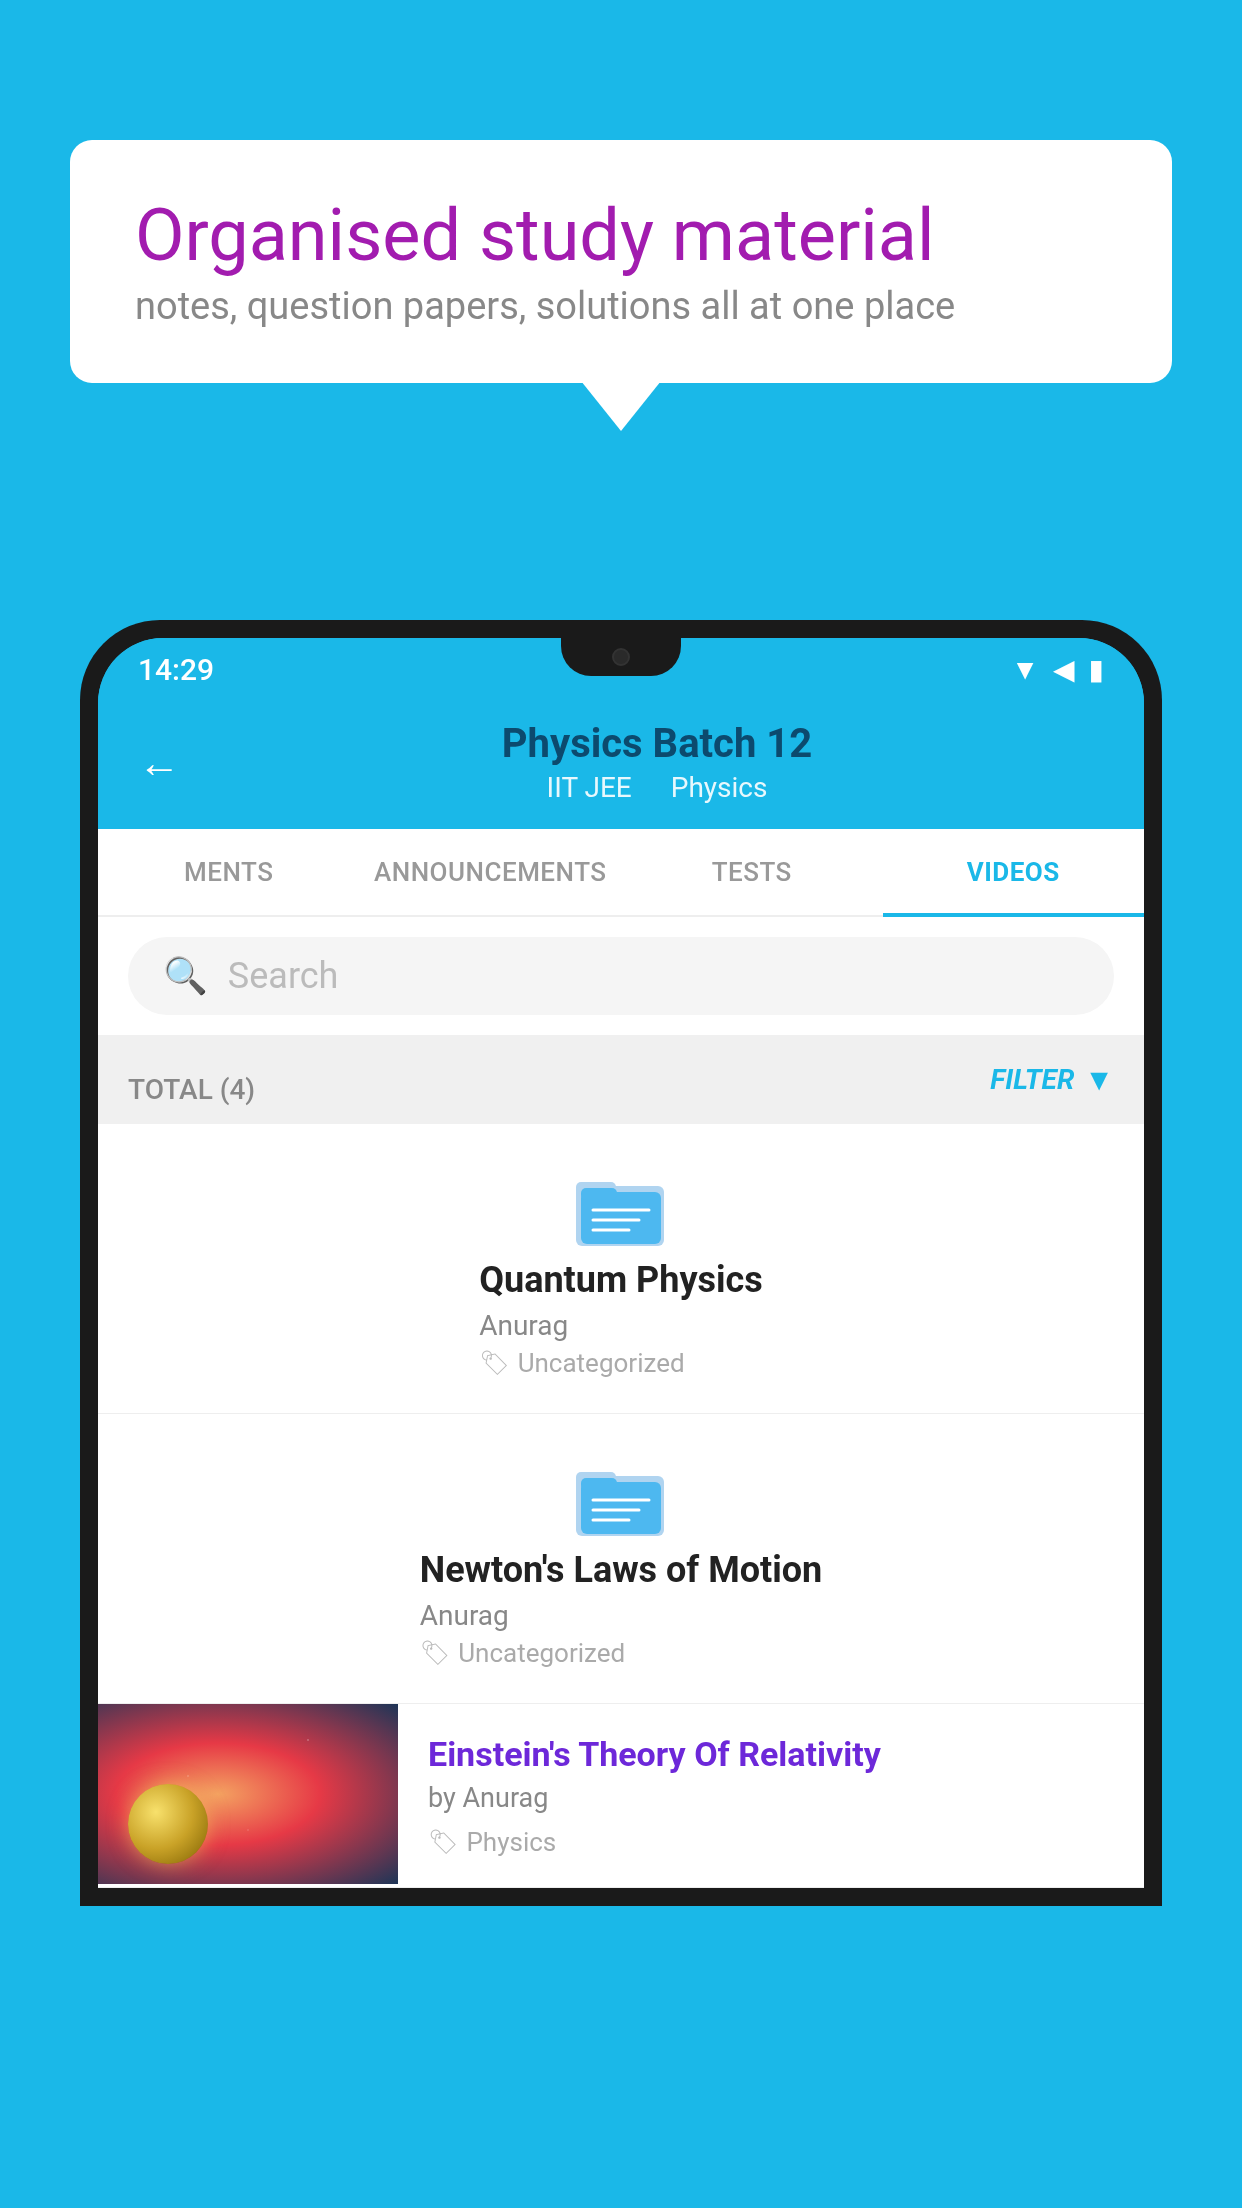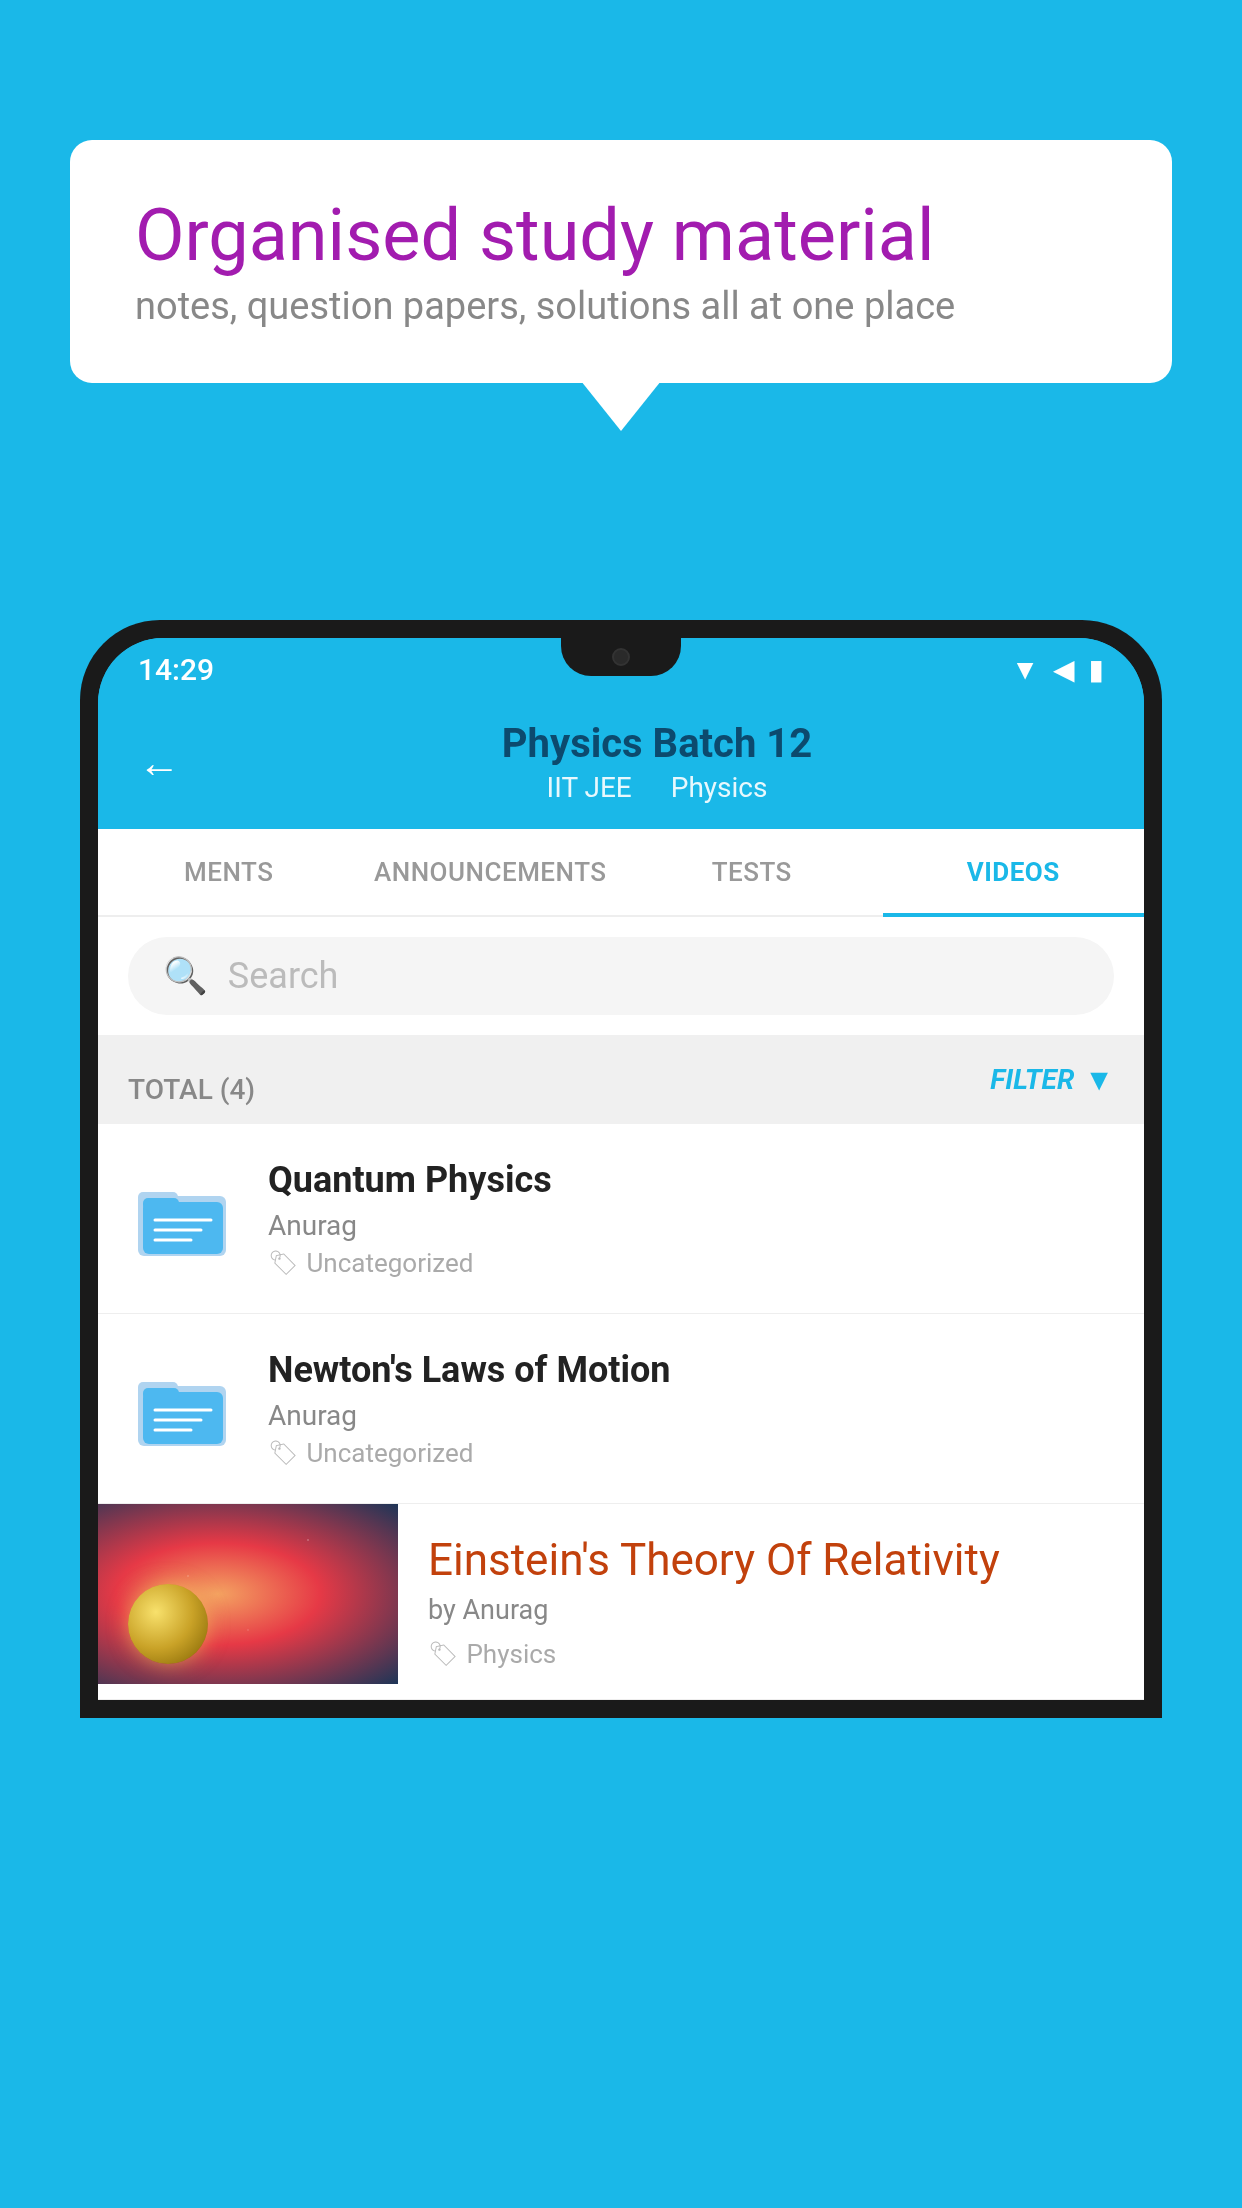--- a/index.html
+++ b/index.html
@@ -260,21 +260,21 @@
     
     .video-list {
       background: white;
     }
 
     .video-item {
       display: flex;
       align-items: center;
       padding: 35px 30px;
       border-bottom: 1px solid #eee;
-      gap: 30px;
+      flex-direction: column;
     }
 
     .video-thumb {
       width: 130px;
       height: 100px;
       background: #ddd;
       border-radius: 8px;
       flex-shrink: 0;
       display: flex;
       align-items: center;
@@ -362,23 +362,23 @@
       border-left: 30px solid #555;
       margin-left: 6px;
     }
 
     .einstein-info {
       padding: 30px 30px;
       flex: 1;
     }
 
     .einstein-title {
-      color: #c2410c;
-      font-size: 44px;
-      font-weight: 400;
+      color: #6d28d9;
+      font-size: 34px;
+      font-weight: 700;
       margin-bottom: 8px;
     }
 
     .einstein-author {
       color: #888;
       font-size: 27px;
       margin-bottom: 13px;
     }
 
     .einstein-tag {

